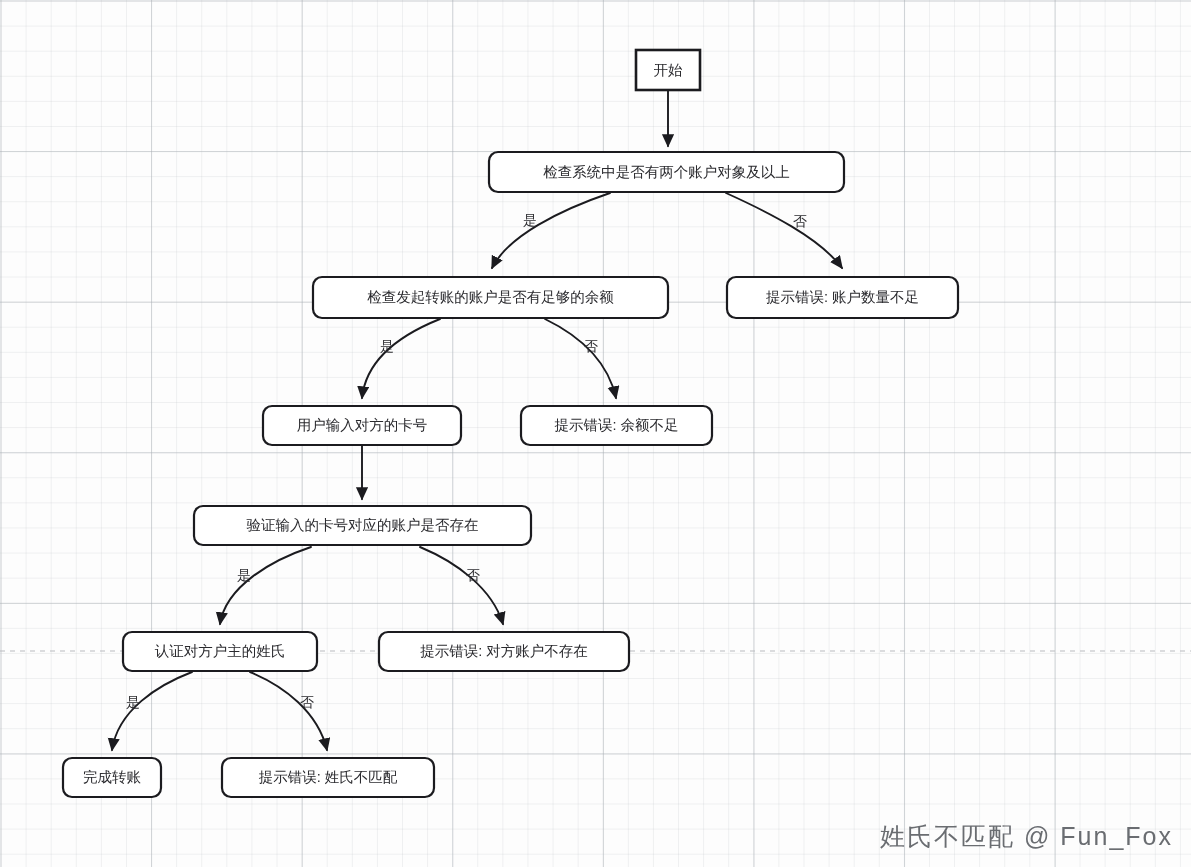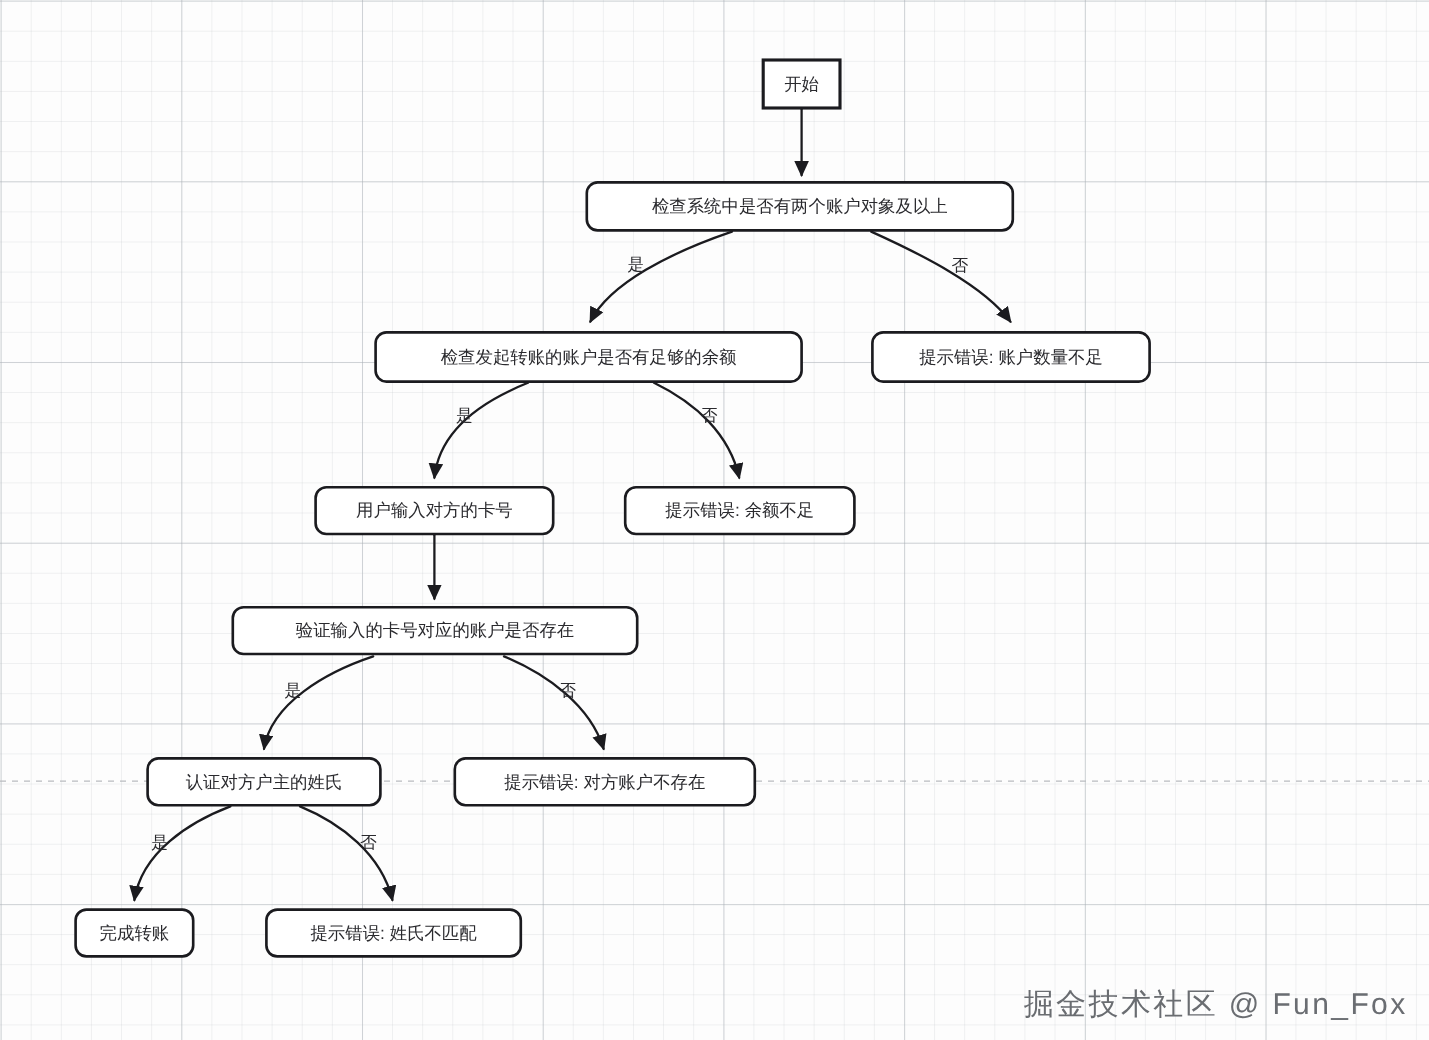--- a/index.html
+++ b/index.html
@@ -171,15 +171,15 @@
           <rect x="63" y="758" width="98" height="39" rx="9" ry="9" class="node-rect"></rect>
           <text x="112" y="778.5" class="node-text" font-size="14.5px">完成转账</text>
         </g>
         <g>
           <rect x="222" y="758" width="212" height="39" rx="9" ry="9" class="node-rect"></rect>
           <text x="328" y="778.5" class="node-text" font-size="14.5px">提示错误: 姓氏不匹配</text>
         </g>
       </g>
   </svg>
 
-  <div class="wm-main">掘金技术社区 @ Fun_Fox</div>
+  <div class="wm-main">姓氏不匹配 @ Fun_Fox</div>
 
 </div>
 
 </body></html>

